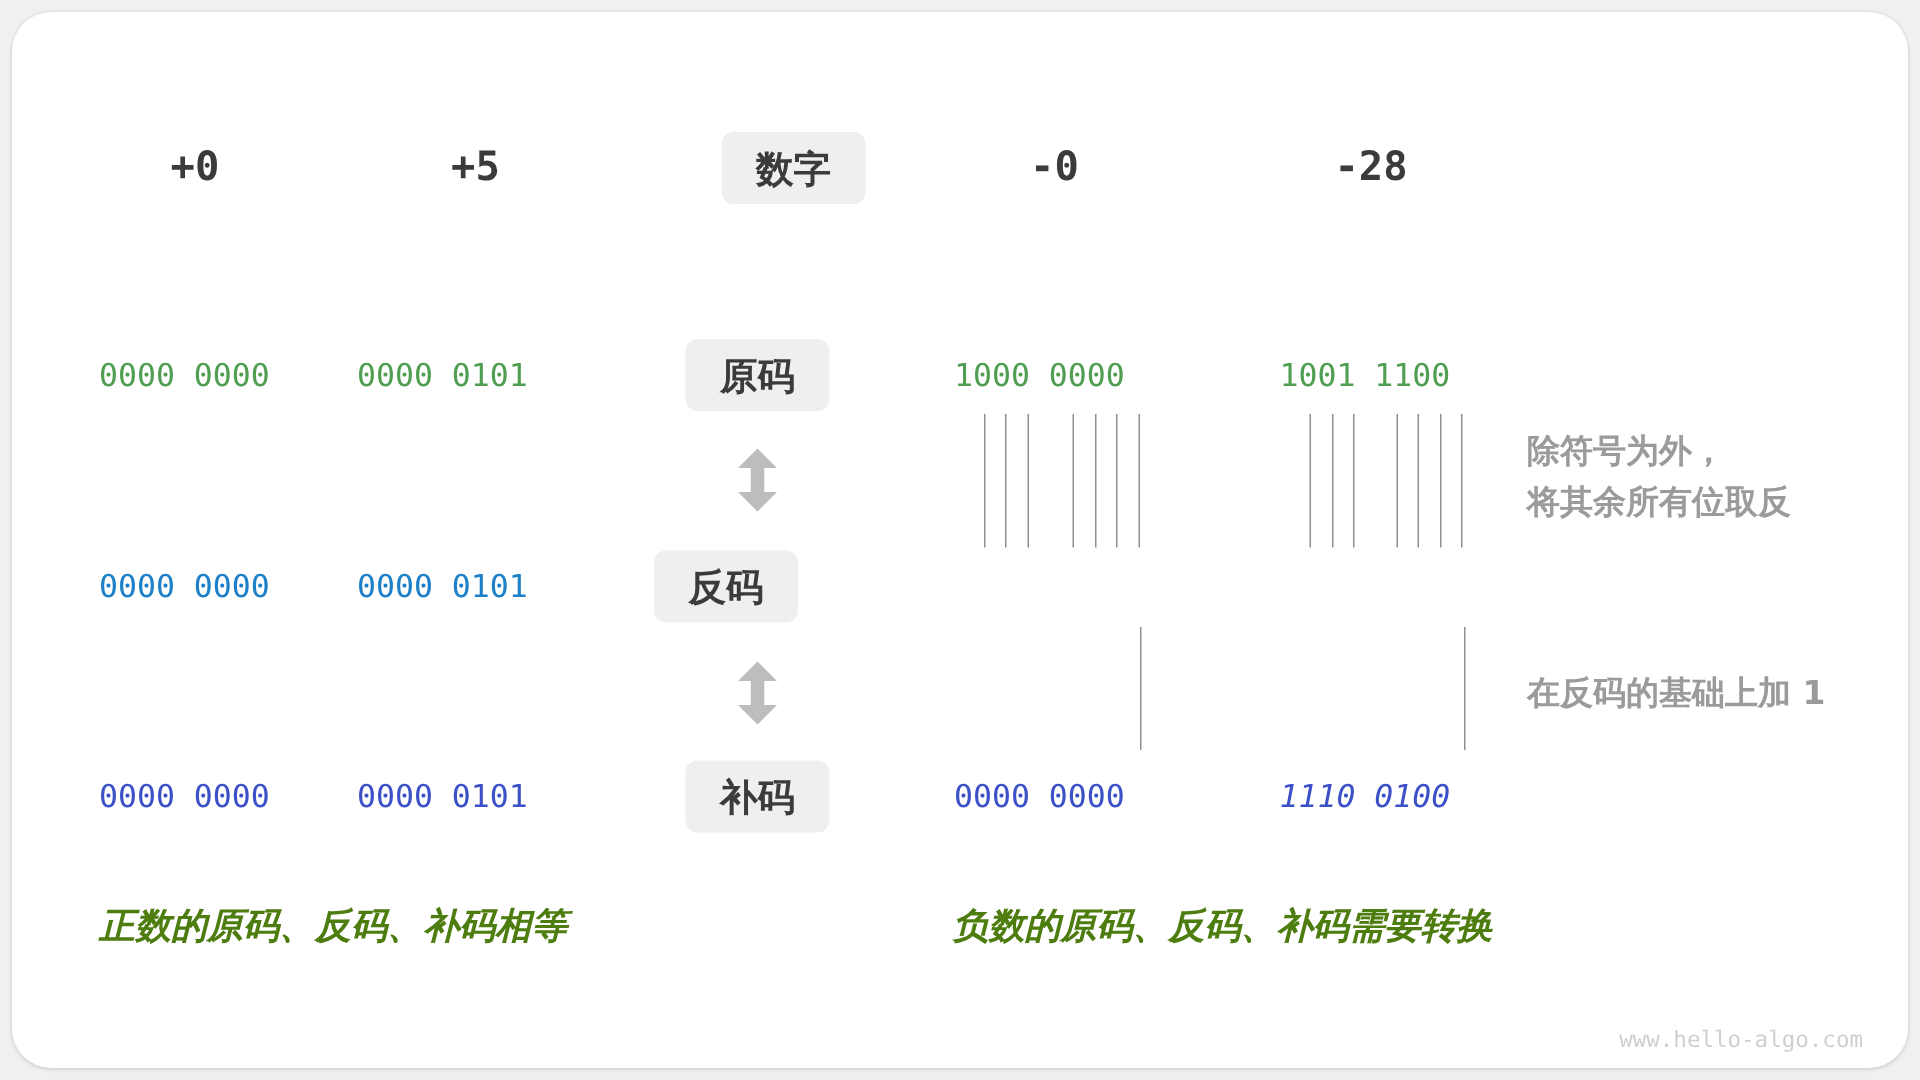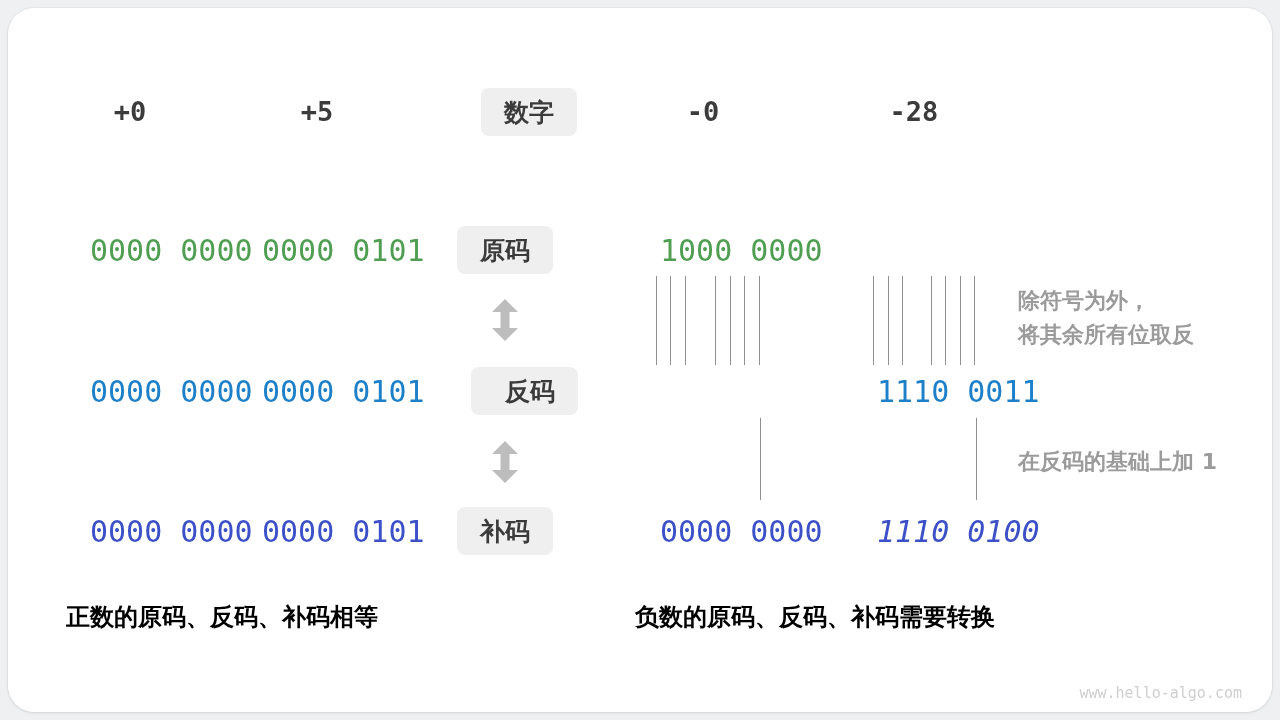--- a/index.html
+++ b/index.html
@@ -18,39 +18,38 @@
   .abs{position:absolute;}
   
   .hnum{
     font-family:"DejaVu Sans Mono","Liberation Mono",monospace;
     font-weight:bold;font-size:27px;color:#3b3b3b;
     transform:translateX(-50%);white-space:nowrap;
   }
   
   .bin{
     font-family:"DejaVu Sans Mono","Liberation Mono",monospace;
-    font-size:30px;letter-spacing:0px;white-space:nowrap;
+    font-size:21px;letter-spacing:0px;white-space:nowrap;
     transform:translateY(-50%);
-    margin-left:24px;
   }
   .green{color:#4f9e51;}
   .blue{color:#1d80c9;}
   .indigo{color:#3c50c8;}
   
   .labelbox{
     width:96px;height:48px;background:#efefef;border-radius:8px;
     display:flex;align-items:center;justify-content:center;
     font-size:25px;font-weight:bold;color:#3b3b3b;
   }
   
   .gtxt{
     font-weight:bold;color:#9b9b9b;font-size:22px;white-space:nowrap;
   }
   .caption{
-    font-weight:bold;color:#000000;font-size:24px;white-space:nowrap;
+    font-weight:bold;color:#4d7c0f;font-size:24px;white-space:nowrap;font-style:italic;
   }
   
   .vline{
     position:absolute;width:1px;background:#8f8f8f;
   }
   .arrow{width:26px;height:42px;transform:translateX(-50%);}
   .watermark{
     font-family:"DejaVu Sans Mono","Liberation Mono",monospace;
     font-size:15px;color:#cfcfcf;white-space:nowrap;
   }
@@ -63,20 +62,21 @@
   <div class="abs hnum" style="left:122px;top:88px;">+0</div>
   <div class="abs hnum" style="left:309px;top:88px;">+5</div>
   <div class="abs labelbox" style="left:449px;top:80px;margin-left:24px;">数字</div>
   <div class="abs hnum" style="left:695px;top:88px;">-0</div>
   <div class="abs hnum" style="left:906px;top:88px;">-28</div>
 
   <div class="abs bin green" style="left:58px;top:242px;">0000 0000</div>
   <div class="abs bin green" style="left:230px;top:242px;">0000 0101</div>
   <div class="abs labelbox green" style="left:449px;top:218px;">原码</div>
   <div class="abs bin green" style="left:628px;top:242px;">1000 0000</div>
+  <div class="abs bin green" style="left:845px;top:242px;">1001 1100</div>
 
   <div class="vline" style="left:648px;top:268px;height:89px;"></div>
   <div class="vline" style="left:662px;top:268px;height:89px;"></div>
   <div class="vline" style="left:677px;top:268px;height:89px;"></div>
   <div class="vline" style="left:707px;top:268px;height:89px;"></div>
   <div class="vline" style="left:722px;top:268px;height:89px;"></div>
   <div class="vline" style="left:736px;top:268px;height:89px;"></div>
   <div class="vline" style="left:751px;top:268px;height:89px;"></div>
 
   <div class="vline" style="left:865px;top:268px;height:89px;"></div>
@@ -86,22 +86,21 @@
   <div class="vline" style="left:937px;top:268px;height:89px;"></div>
   <div class="vline" style="left:952px;top:268px;height:89px;"></div>
   <div class="vline" style="left:966px;top:268px;height:89px;"></div>
 
   <svg class="abs arrow" style="left:497px;top:291px;" viewBox="0 0 26 42">
     <path d="M13 0 L26 13 L17.5 13 L17.5 29 L26 29 L13 42 L0 29 L8.5 29 L8.5 13 L0 13 Z" fill="#bdbdbd"></path>
   </svg>
 
   <div class="abs bin blue" style="left:58px;top:383px;">0000 0000</div>
   <div class="abs bin blue" style="left:230px;top:383px;">0000 0101</div>
-  <div class="abs labelbox blue" style="left:463px;top:359px;padding-left:11px;">反码</div>
-  <div class="abs bin blue" style="left:845px;top:383px;">1110 0011</div>
+  <div class="abs labelbox blue" style="left:428px;top:359px;">反码</div>
 
   <div class="vline" style="left:752px;top:410px;height:82px;"></div>
   <div class="vline" style="left:968px;top:410px;height:82px;"></div>
 
   <svg class="abs arrow" style="left:497px;top:433px;" viewBox="0 0 26 42">
     <path d="M13 0 L26 13 L17.5 13 L17.5 29 L26 29 L13 42 L0 29 L8.5 29 L8.5 13 L0 13 Z" fill="#bdbdbd"></path>
   </svg>
 
   <div class="abs bin indigo" style="left:58px;top:523px;">0000 0000</div>
   <div class="abs bin indigo" style="left:230px;top:523px;">0000 0101</div>

